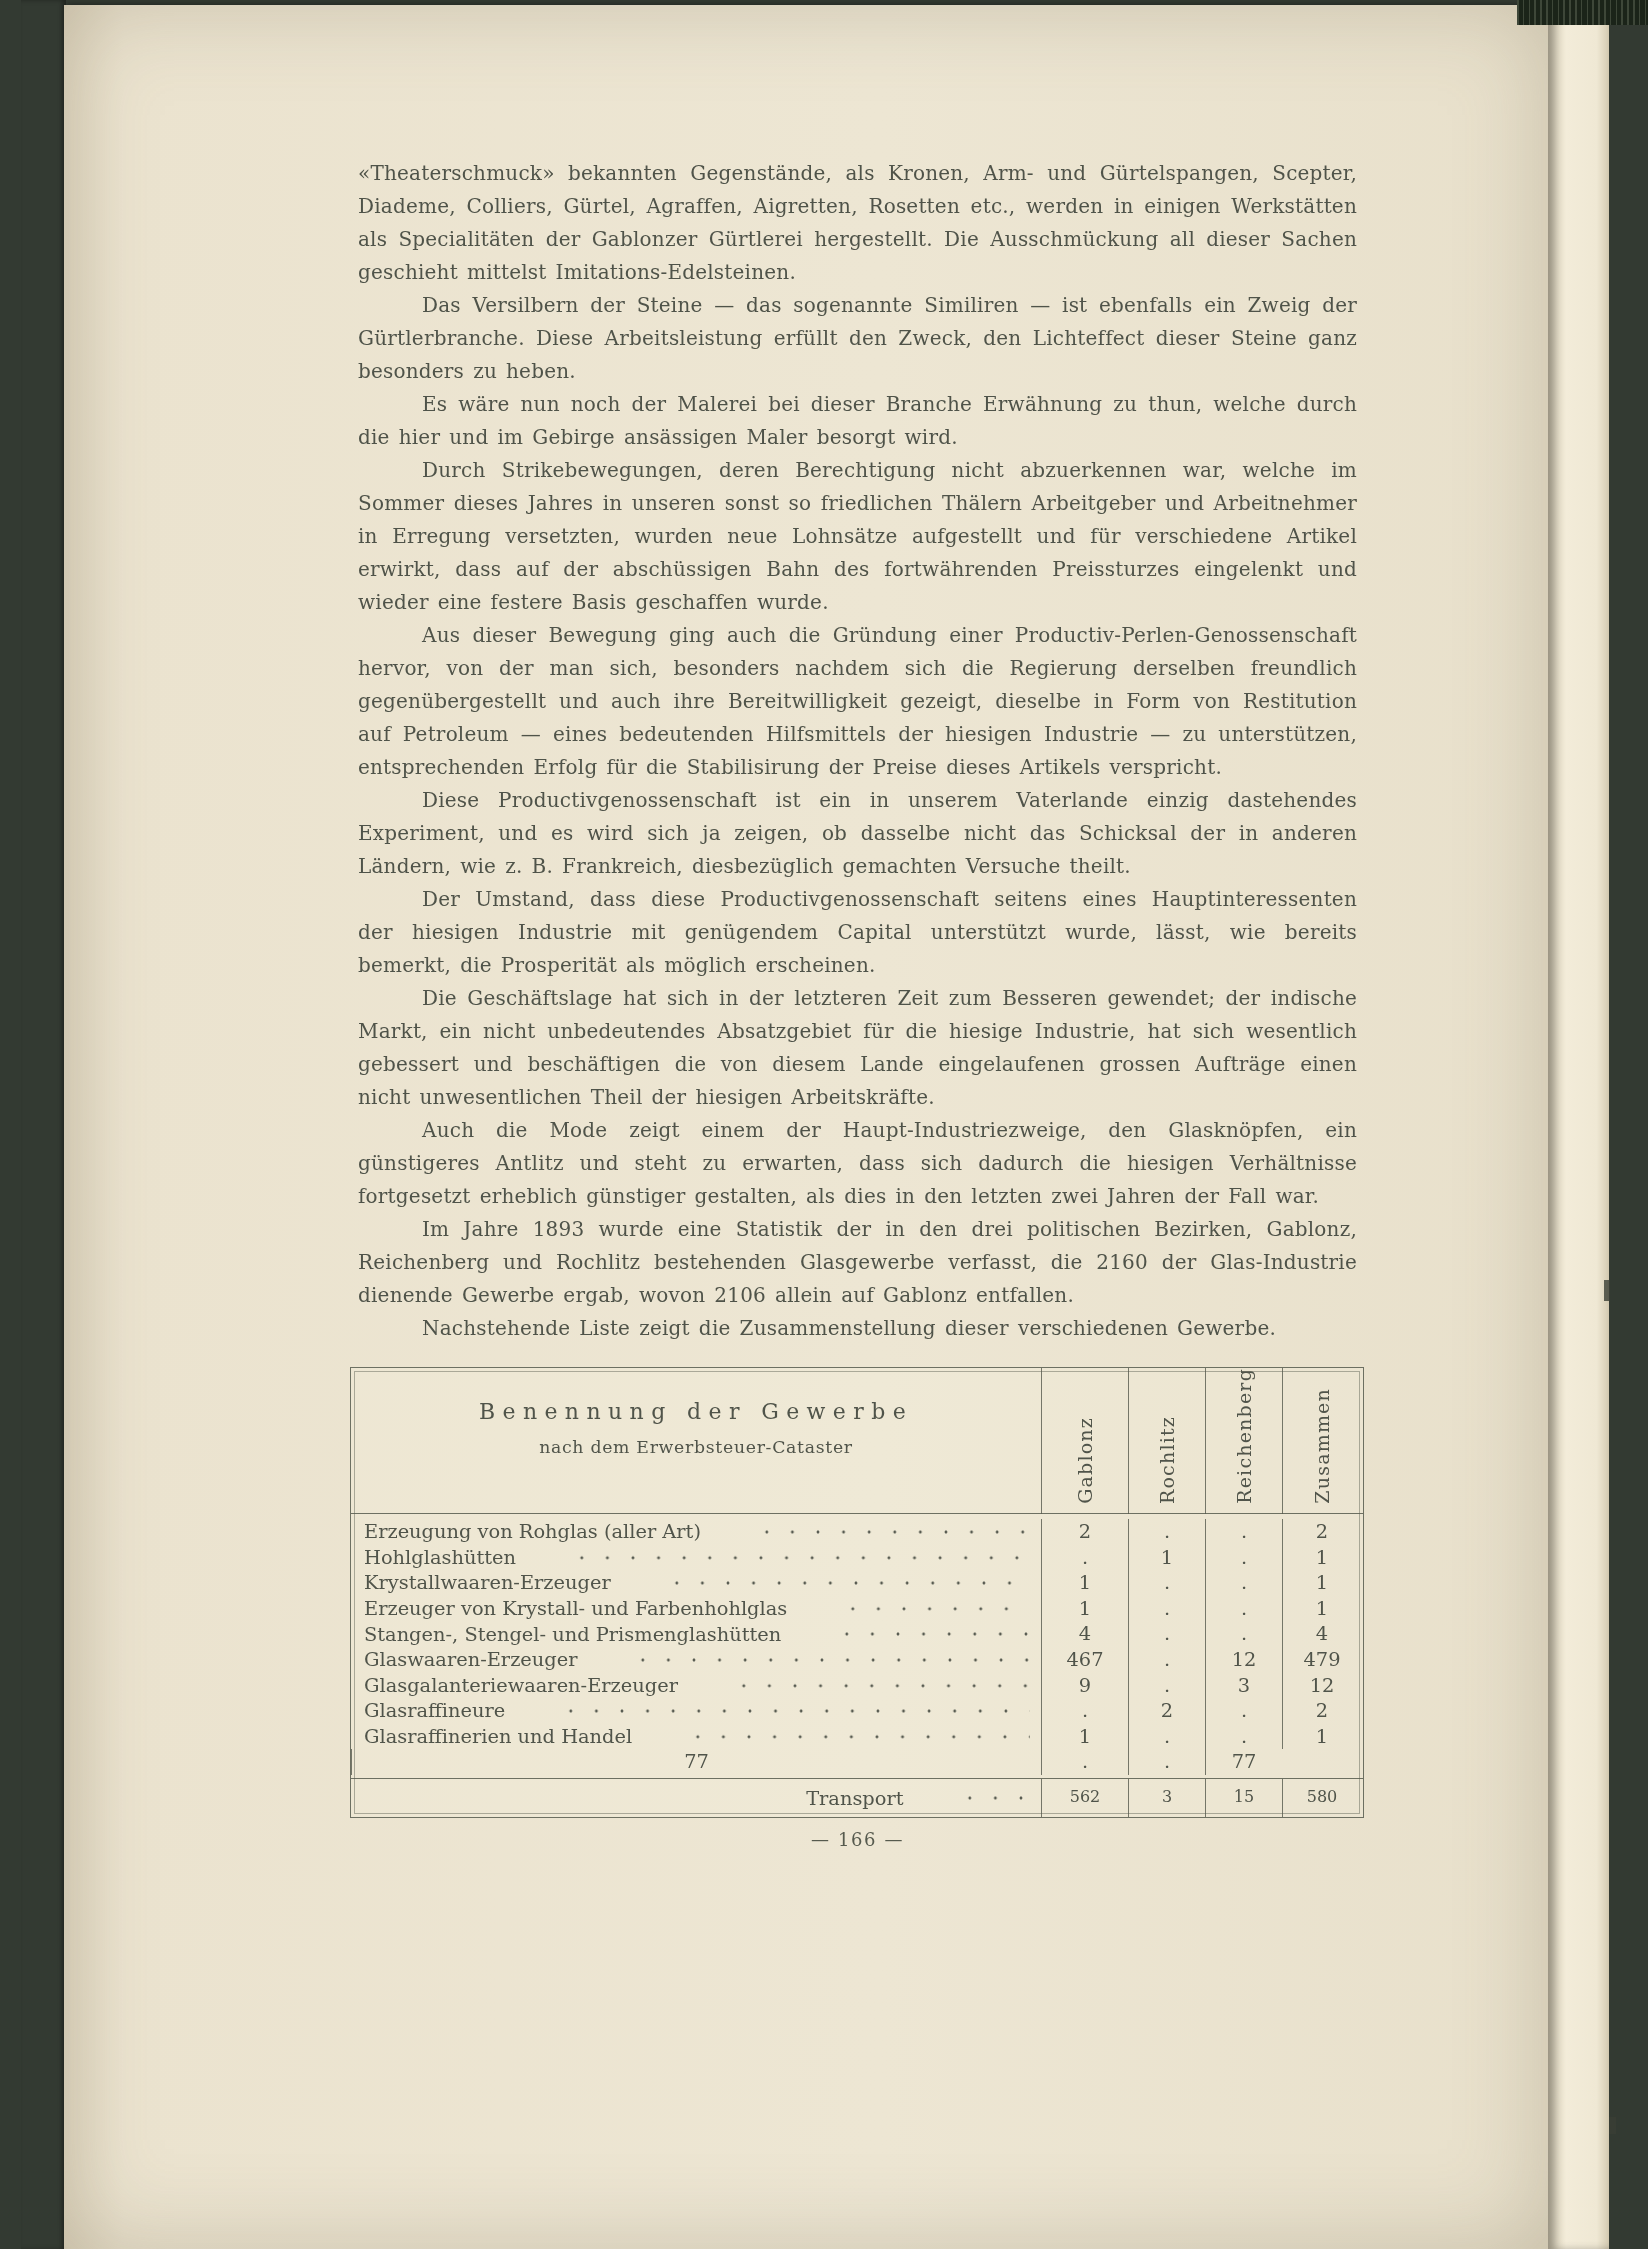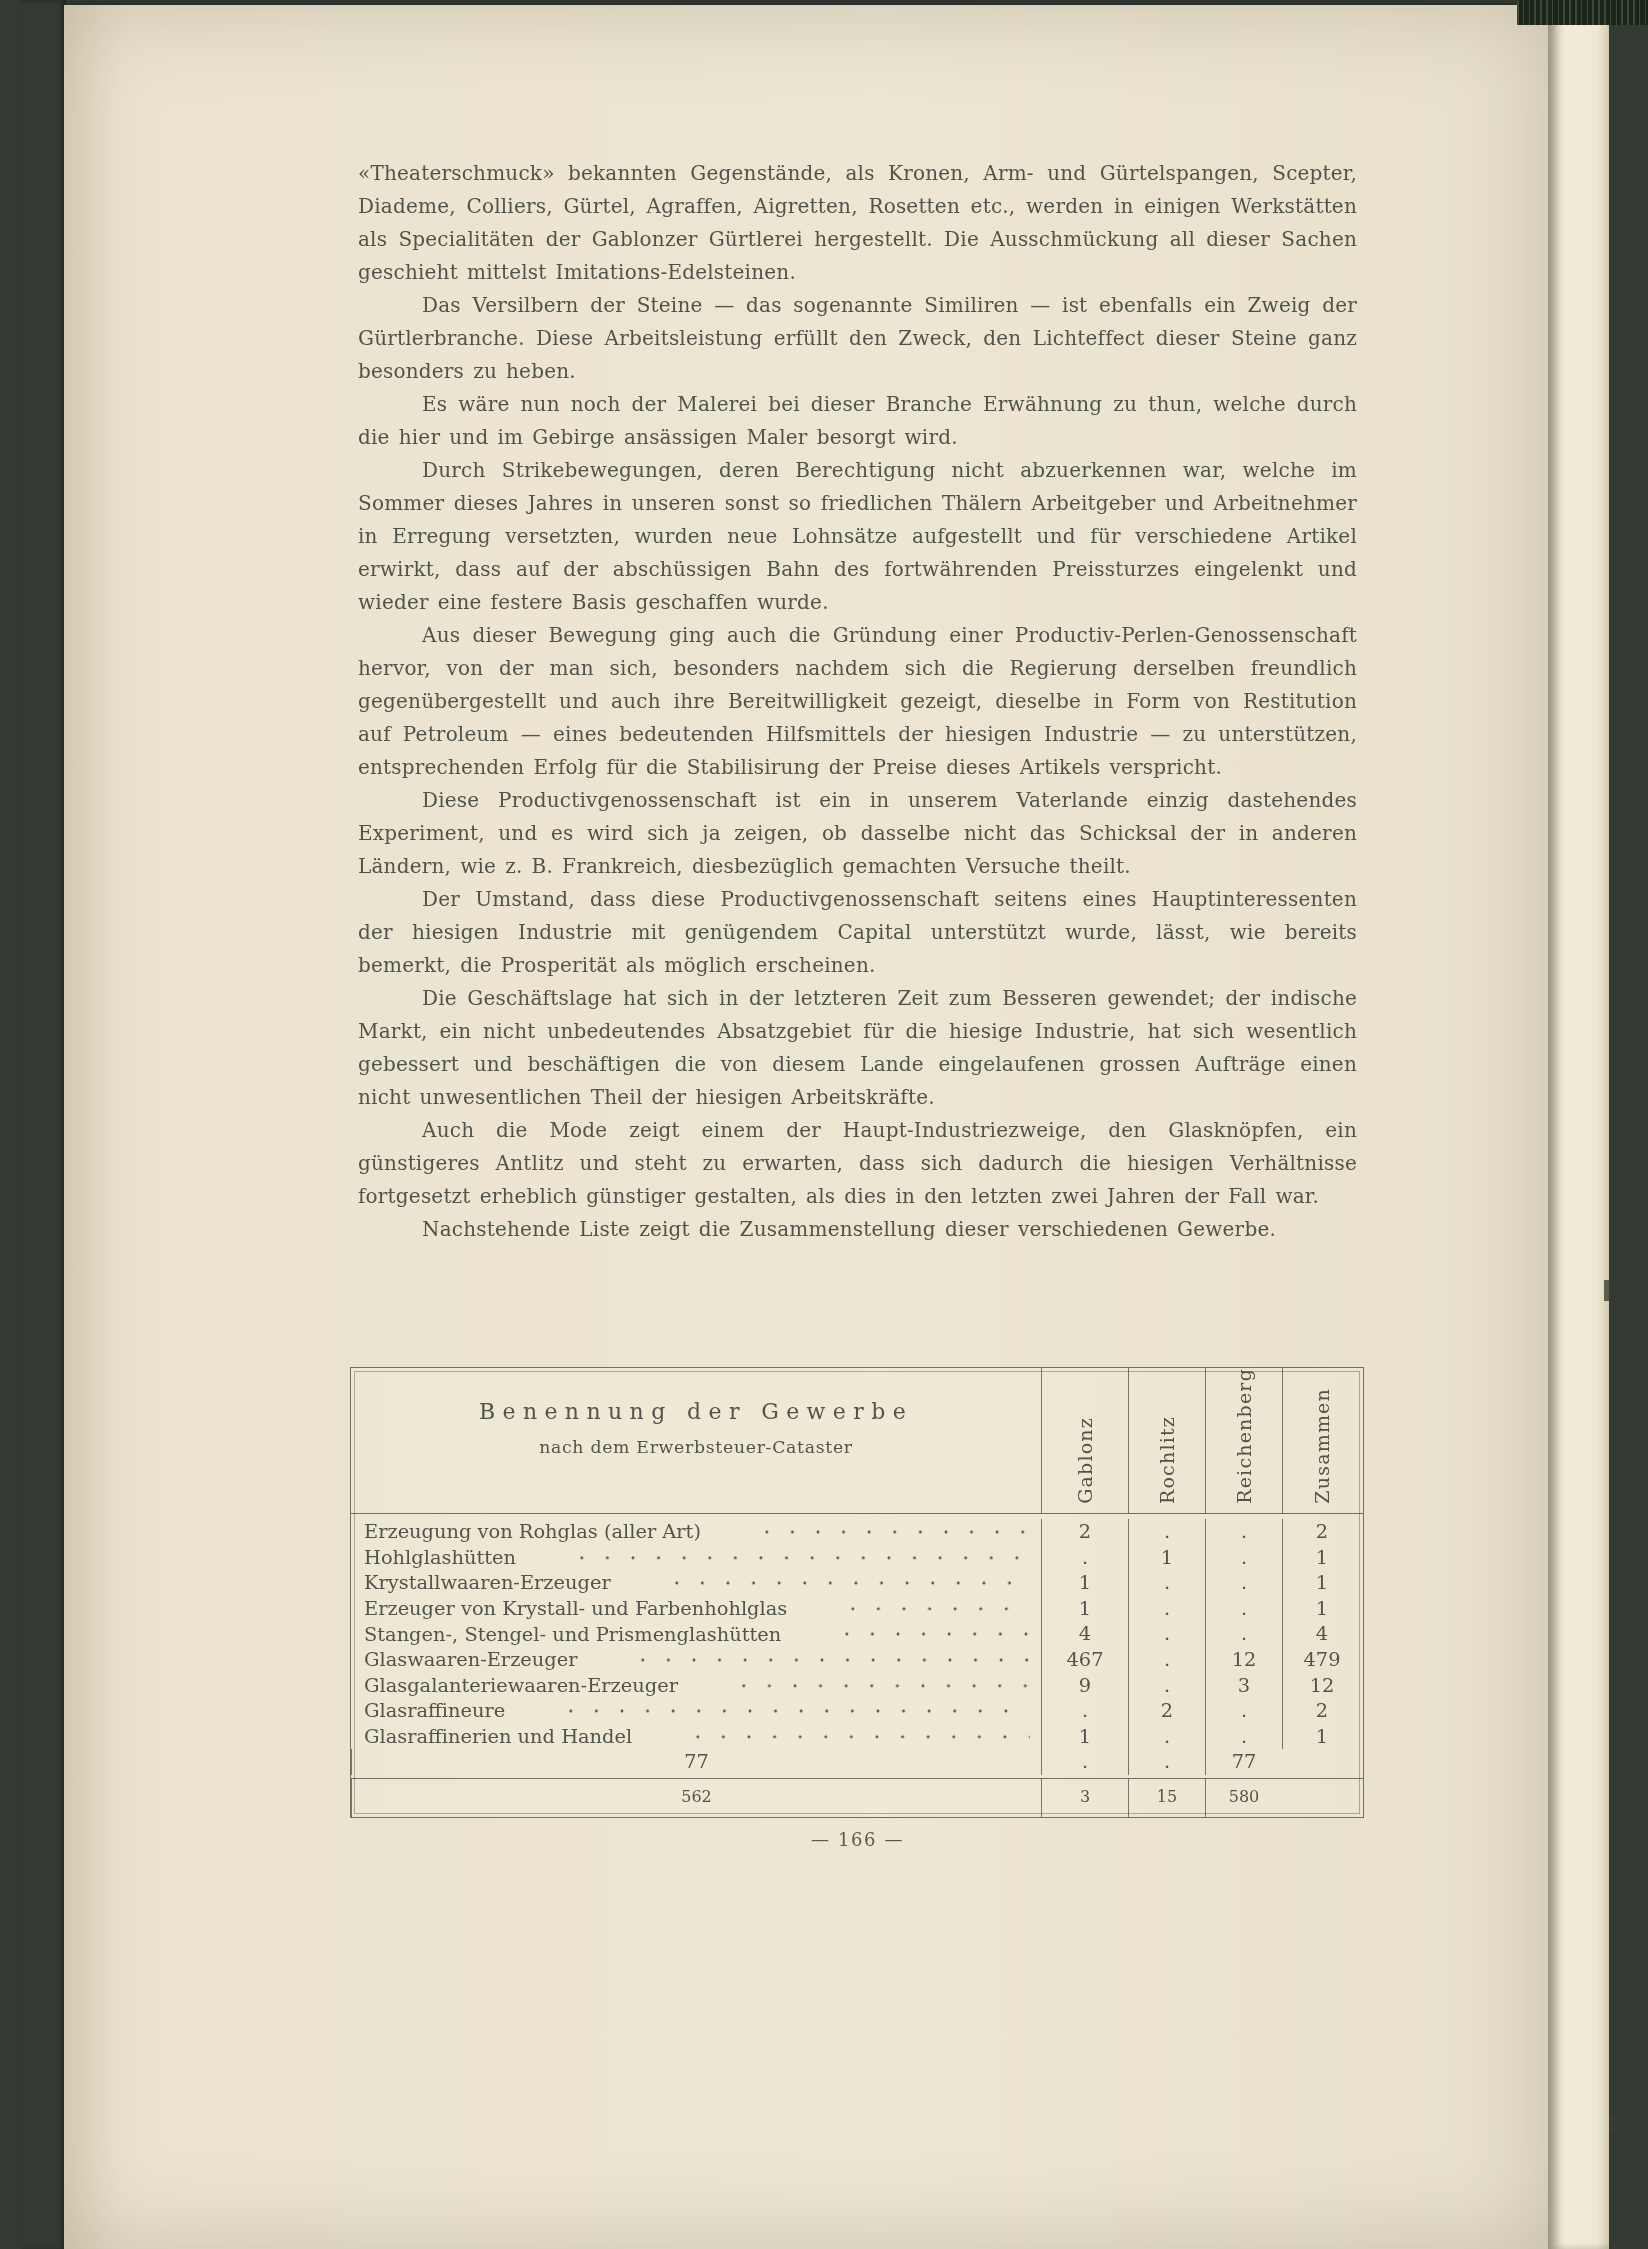--- a/index.html
+++ b/index.html
@@ -124,20 +124,21 @@
     <div class="text-block">
       <p>«Theaterschmuck» bekannten Gegenstände, als Kronen, Arm- und Gürtelspangen, Scepter, Diademe, Colliers, Gürtel, Agraffen, Aigretten, Rosetten etc., werden in einigen Werkstätten als Specialitäten der Gablonzer Gürtlerei hergestellt. Die Ausschmückung all dieser Sachen geschieht mittelst Imitations-Edelsteinen.</p>
       <p>Das Versilbern der Steine — das sogenannte Similiren — ist ebenfalls ein Zweig der Gürtlerbranche. Diese Arbeitsleistung erfüllt den Zweck, den Lichteffect dieser Steine ganz besonders zu heben.</p>
       <p>Es wäre nun noch der Malerei bei dieser Branche Erwähnung zu thun, welche durch die hier und im Gebirge ansässigen Maler besorgt wird.</p>
       <p>Durch Strikebewegungen, deren Berechtigung nicht abzuerkennen war, welche im Sommer dieses Jahres in unseren sonst so friedlichen Thälern Arbeitgeber und Arbeitnehmer in Erregung versetzten, wurden neue Lohnsätze aufgestellt und für verschiedene Artikel erwirkt, dass auf der abschüssigen Bahn des fortwährenden Preissturzes eingelenkt und wieder eine festere Basis geschaffen wurde.</p>
       <p>Aus dieser Bewegung ging auch die Gründung einer Productiv-Perlen-Genossenschaft hervor, von der man sich, besonders nachdem sich die Regierung derselben freundlich gegenübergestellt und auch ihre Bereitwilligkeit gezeigt, dieselbe in Form von Restitution auf Petroleum — eines bedeutenden Hilfsmittels der hiesigen Industrie — zu unterstützen, entsprechenden Erfolg für die Stabilisirung der Preise dieses Artikels verspricht.</p>
       <p>Diese Productivgenossenschaft ist ein in unserem Vaterlande einzig dastehendes Experiment, und es wird sich ja zeigen, ob dasselbe nicht das Schicksal der in anderen Ländern, wie z. B. Frankreich, diesbezüglich gemachten Versuche theilt.</p>
       <p>Der Umstand, dass diese Productivgenossenschaft seitens eines Hauptinteressenten der hiesigen Industrie mit genügendem Capital unterstützt wurde, lässt, wie bereits bemerkt, die Prosperität als möglich erscheinen.</p>
       <p>Die Geschäftslage hat sich in der letzteren Zeit zum Besseren gewendet; der indische Markt, ein nicht unbedeutendes Absatzgebiet für die hiesige Industrie, hat sich wesentlich gebessert und beschäftigen die von diesem Lande eingelaufenen grossen Aufträge einen nicht unwesentlichen Theil der hiesigen Arbeitskräfte.</p>
       <p>Auch die Mode zeigt einem der Haupt-Industriezweige, den Glasknöpfen, ein günstigeres Antlitz und steht zu erwarten, dass sich dadurch die hiesigen Verhältnisse fortgesetzt erheblich günstiger gestalten, als dies in den letzten zwei Jahren der Fall war.</p>
+      <p>Im Jahre 1893 wurde eine Statistik der in den drei politischen Bezirken, Gablonz, Reichenberg und Rochlitz bestehenden Glasgewerbe verfasst, die 2160 der Glas-Industrie dienende Gewerbe ergab, wovon 2106 allein auf Gablonz entfallen.</p>
       <p>Nachstehende Liste zeigt die Zusammenstellung dieser verschiedenen Gewerbe.</p>
     </div>
 
     <div class="book-table">
 
       <div class="thead">
         <div class="cell-label-head">
           <div class="t-title">Benennung der Gewerbe</div>
           <div class="t-sub">nach dem Erwerbsteuer-Cataster</div>
         </div>
@@ -259,20 +260,24 @@
         <div class="trow">
           <div class="cell-num">77</div>
           <div class="cell-num">.</div>
           <div class="cell-num">.</div>
           <div class="cell-num">77</div>
         </div>
 
       </div>
 
       <div class="tfoot">
+        <div class="cell-label foot">
+          <span class="t-foot-label">Transport</span>
+          <span class="leader short"></span>
+        </div>
         <div class="cell-num">562</div>
         <div class="cell-num">3</div>
         <div class="cell-num">15</div>
         <div class="cell-num">580</div>
       </div>
 
     </div>
 
     <div class="page-num">—  166  —</div>
 

